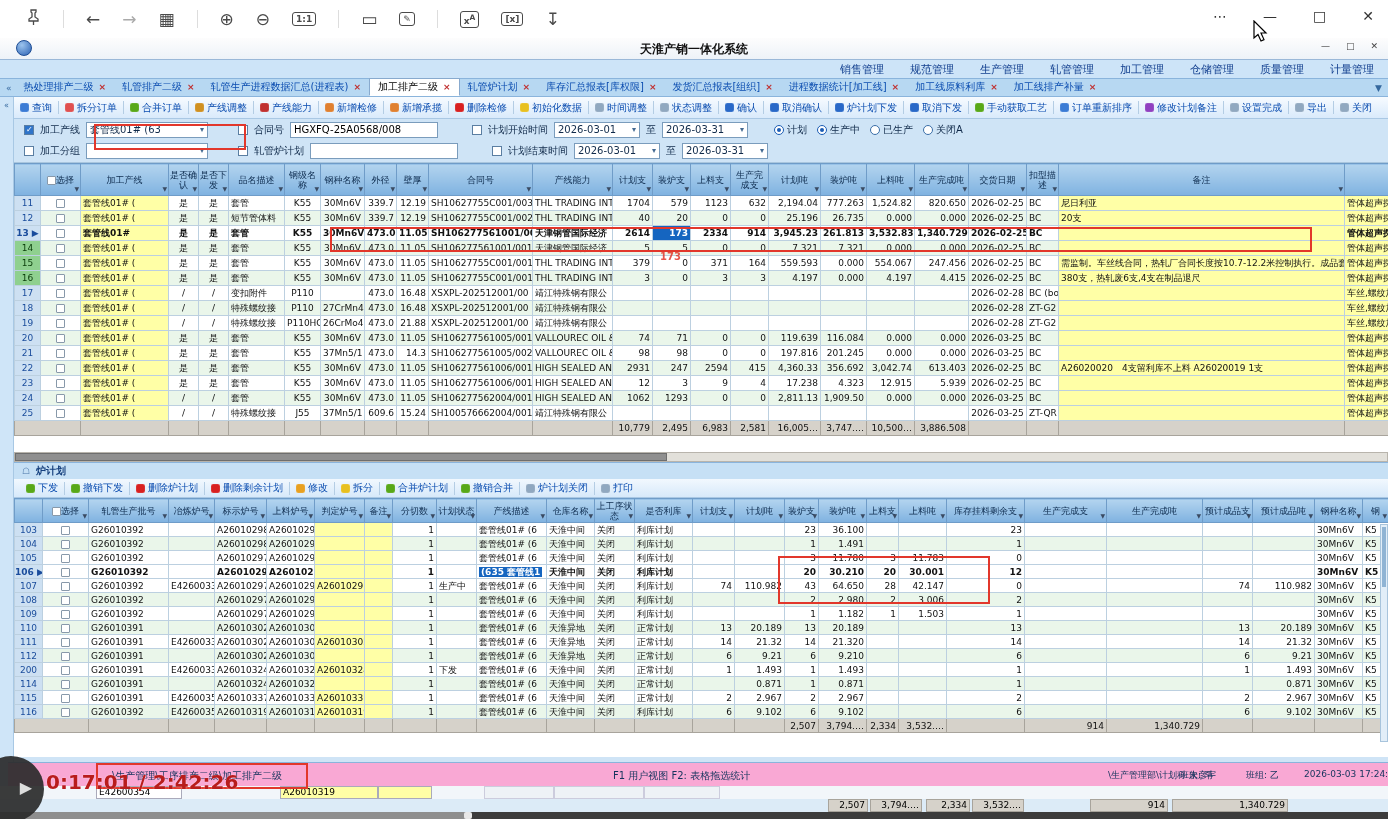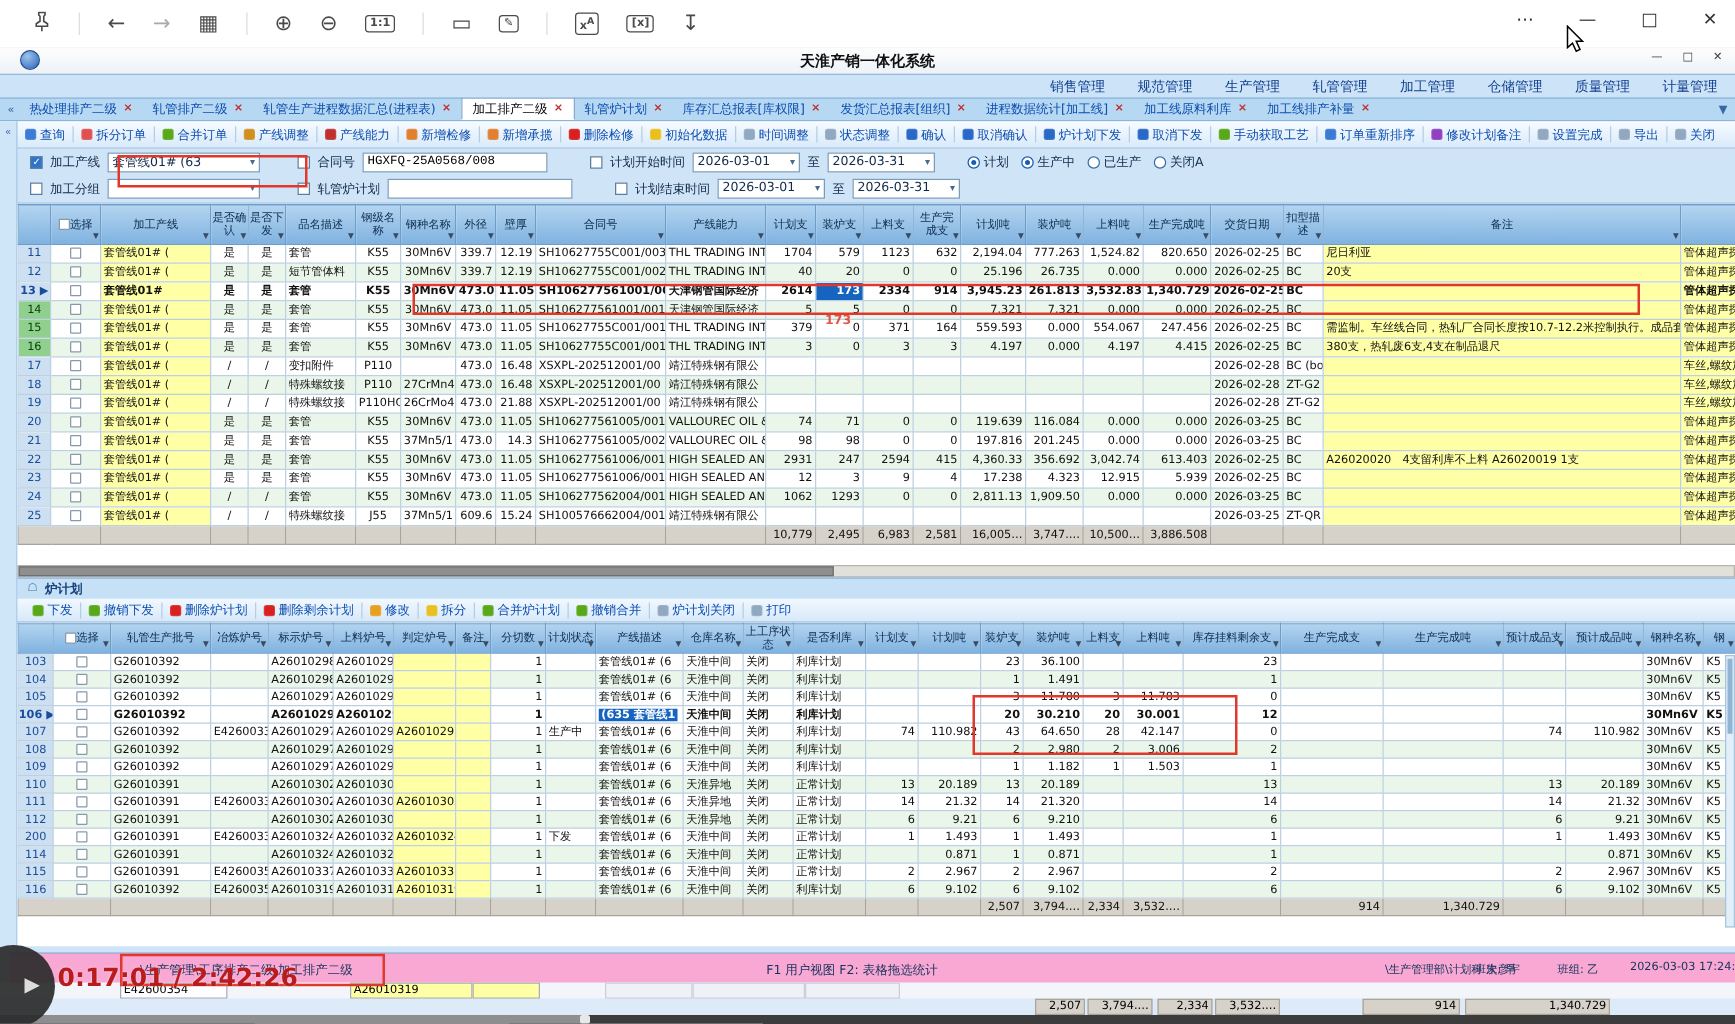--- a/index.html
+++ b/index.html
@@ -308,21 +308,21 @@
     <div class="frow">
       <span class="fchk on"></span>
       <span>加工产线</span>
       <span class="fdrop" style="width:122px">
           <span>套管线01# (63</span>
           <span class="darr">▾</span>
         </span>
       <span style="width:18px"></span>
       <span class="fchk"></span>
       <span>合同号</span>
-      <input class="fin" style="width: 148px; font-family: Liberation Mono, monospace;" value="HGXFQ-25A0568/008">
+      <input class="fin" style="width: 148px;" value="HGXFQ-25A0568/008">
       <span style="width:22px"></span>
       <span class="fchk"></span>
       <span>计划开始时间</span>
       <span class="fdate" style="width:86px">
           <span>2026-03-01</span>
           <span class="darr">▾</span>
         </span>
       <span>至</span>
       <span class="fdate" style="width:86px">
           <span>2026-03-31</span>

